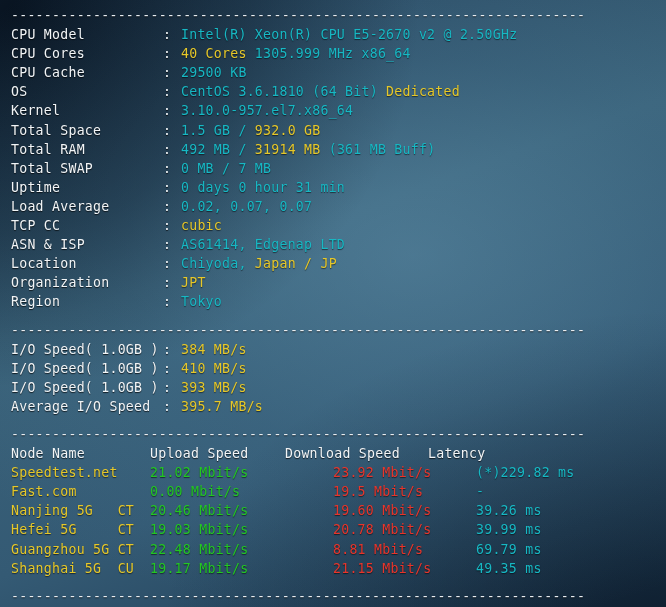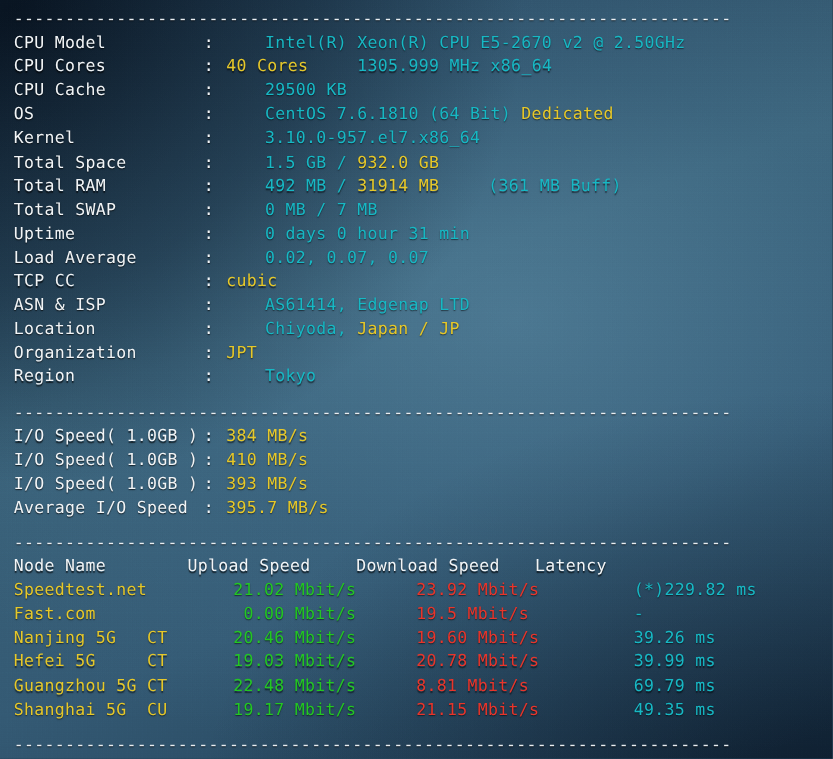--- a/index.html
+++ b/index.html
@@ -63,23 +63,23 @@
     color: #f2f5f7;
     text-shadow: 0 1px 1px rgba(0,0,0,0.7);
   }
   .colon {
     display: inline-block;
     width: 18px;
     color: #f2f5f7;
     text-shadow: 0 1px 1px rgba(0,0,0,0.7);
   }
 
-  .cy { color: #17b8c4; text-shadow: 0 1px 1px rgba(0,0,0,0.55); margin-left: 31px; }
+  .cy { color: #17b8c4; text-shadow: 0 1px 1px rgba(0,0,0,0.55); }
   .ye { color: #e6c82a; text-shadow: 0 1px 1px rgba(0,0,0,0.55); }
-  .gr { color: #23c723; text-shadow: 0 1px 1px rgba(0,0,0,0.55); text-align: right; }
+  .gr { color: #23c723; text-shadow: 0 1px 1px rgba(0,0,0,0.55); }
   .rd { color: #e8352b; text-shadow: 0 1px 1px rgba(0,0,0,0.55); margin-left: 48px; }
   .wh { color: #f2f5f7; text-shadow: 0 1px 1px rgba(0,0,0,0.7); }
 
   .spacer { height: 9px; }
 
   
   .cell-node { display: inline-block; width: 139px; }
   .cell-up   { display: inline-block; width: 135px; }
   .cell-down { display: inline-block; width: 143px; }
   .cell-lat  { display: inline-block; }
@@ -90,21 +90,21 @@
 <div id="screen">
   <div id="noise"></div>
   <div id="content">
 
     <div class="sep">----------------------------------------------------------------------</div>
 
     <div id="sysinfo">
         <div class="line"><span class="lbl">CPU Model</span><span class="colon">:</span><span class="cy">Intel(R) Xeon(R) CPU E5-2670 v2 @ 2.50GHz</span></div>
         <div class="line"><span class="lbl">CPU Cores</span><span class="colon">:</span><span class="ye">40 Cores</span><span class="cy"> 1305.999 MHz x86_64</span></div>
         <div class="line"><span class="lbl">CPU Cache</span><span class="colon">:</span><span class="cy">29500 KB</span></div>
-        <div class="line"><span class="lbl">OS</span><span class="colon">:</span><span class="cy">CentOS 7.6.1810 (64 Bit) </span><span class="ye">Dedicated</span></div>
+        <div class="line"><span class="lbl">OS</span><span class="colon">:</span><span class="cy">CentOS 3.6.1810 (64 Bit) </span><span class="ye">Dedicated</span></div>
         <div class="line"><span class="lbl">Kernel</span><span class="colon">:</span><span class="cy">3.10.0-957.el7.x86_64</span></div>
         <div class="line"><span class="lbl">Total Space</span><span class="colon">:</span><span class="cy">1.5 GB / </span><span class="ye">932.0 GB</span></div>
         <div class="line"><span class="lbl">Total RAM</span><span class="colon">:</span><span class="cy">492 MB / </span><span class="ye">31914 MB</span><span class="cy"> (361 MB Buff)</span></div>
         <div class="line"><span class="lbl">Total SWAP</span><span class="colon">:</span><span class="cy">0 MB / 7 MB</span></div>
         <div class="line"><span class="lbl">Uptime</span><span class="colon">:</span><span class="cy">0 days 0 hour 31 min</span></div>
         <div class="line"><span class="lbl">Load Average</span><span class="colon">:</span><span class="cy">0.02, 0.07, 0.07</span></div>
         <div class="line"><span class="lbl">TCP CC</span><span class="colon">:</span><span class="ye">cubic</span></div>
         <div class="line"><span class="lbl">ASN &amp; ISP</span><span class="colon">:</span><span class="cy">AS61414, Edgenap LTD</span></div>
         <div class="line"><span class="lbl">Location</span><span class="colon">:</span><span class="cy">Chiyoda, </span><span class="ye">Japan / JP</span></div>
         <div class="line"><span class="lbl">Organization</span><span class="colon">:</span><span class="ye">JPT</span></div>

